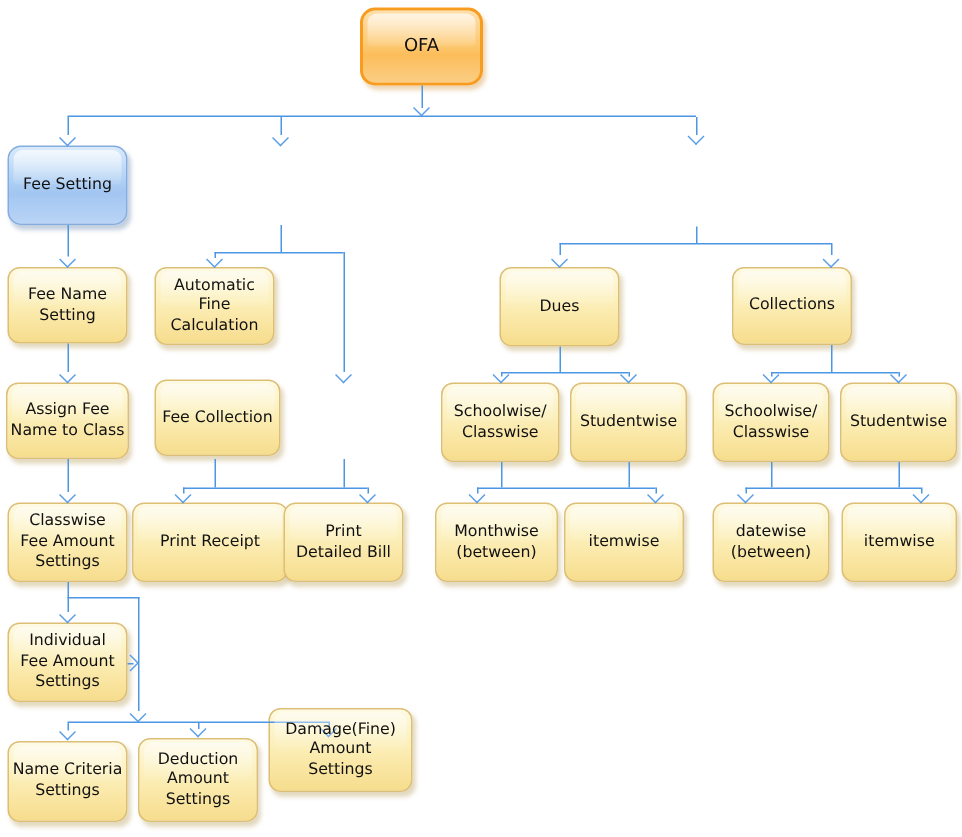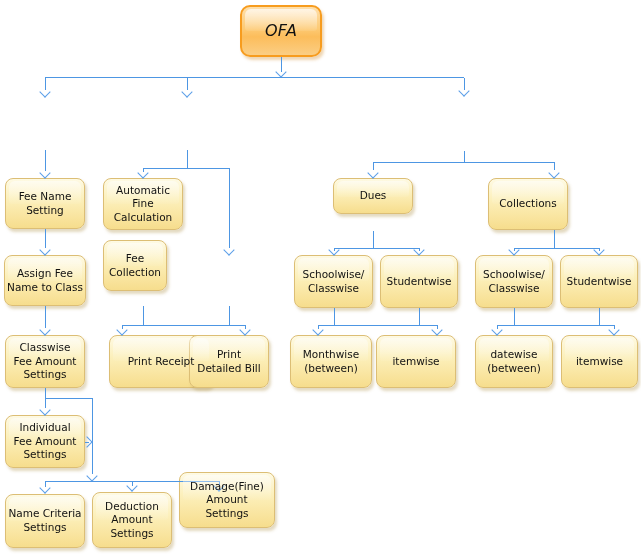--- a/index.html
+++ b/index.html
@@ -35,22 +35,21 @@
     background:linear-gradient(180deg,#B6E99C 0%,#7FD55F 45%,#6CCB4D 60%,#8CDA6F 100%);
     border:2px solid #49AF2D;
     box-shadow:2px 3px 3px rgba(75,135,55,.4);
     border-radius:10px;
   }
   .orange {
     background:linear-gradient(180deg,#FEDFAB 0%,#FDCA74 45%,#FCBD5B 62%,#FBCE84 100%);
     border:2px solid #F79C1E;
     box-shadow:2px 3px 3px rgba(205,135,35,.35);
     border-radius:10px;
-    font-size:16px;
-    font-style:italic;
+    font-size:12px;
   }
   .h { position:absolute; height:1px; background:#4D96E3; }
   .v { position:absolute; width:1px; background:#4D96E3; }
   .cd {
     position:absolute; width:7px; height:7px;
     border-right:1px solid #5B9EE8; border-bottom:1px solid #5B9EE8;
     transform:rotate(45deg);
   }
   .cr {
     position:absolute; width:7px; height:7px;
@@ -58,42 +57,43 @@
     transform:rotate(45deg);
   }
 </style>
 </head>
 <body>
 
 <div id="canvas">
 
   <div class="node orange" style="left:240px;top:5px;width:82px;height:52px"><span>OFA</span></div>
 
+  <div class="node blue" style="left:5px;top:97px;width:80px;height:53px"><span>Fee Setting</span></div>
 
   <div class="node yellow" style="left:5px;top:178px;width:80px;height:51px"><span>Fee Name
 Setting</span></div>
   <div class="node yellow" style="left:103px;top:178px;width:80px;height:52px"><span>Automatic Fine
 Calculation</span></div>
-  <div class="node yellow" style="left:333px;top:178px;width:80px;height:36px"><span>Dues</span></div>
+  <div class="node yellow" style="left:333px;top:178px;width:80px;height:53px"><span>Dues</span></div>
   <div class="node yellow" style="left:488px;top:178px;width:80px;height:52px"><span>Collections</span></div>
 
   <div class="node yellow" style="left:4px;top:255px;width:82px;height:51px"><span>Assign Fee
 Name to Class</span></div>
-  <div class="node yellow" style="left:103px;top:240px;width:64px;height:51px"><span>Fee Collection</span></div>
+  <div class="node yellow" style="left:103px;top:253px;width:84px;height:51px"><span>Fee Collection</span></div>
   <div class="node yellow" style="left:294px;top:255px;width:79px;height:53px"><span>Schoolwise/
 Classwise</span></div>
   <div class="node yellow" style="left:380px;top:255px;width:78px;height:53px"><span>Studentwise</span></div>
   <div class="node yellow" style="left:475px;top:255px;width:78px;height:53px"><span>Schoolwise/
 Classwise</span></div>
   <div class="node yellow" style="left:560px;top:255px;width:78px;height:53px"><span>Studentwise</span></div>
 
   <div class="node yellow" style="left:5px;top:335px;width:80px;height:53px"><span>Classwise
 Fee Amount
 Settings</span></div>
-  <div class="node yellow" style="left:109px;top:335px;width:104px;height:53px"><span>Print Receipt</span></div>
+  <div class="node yellow" style="left:88px;top:335px;width:104px;height:53px"><span>Print Receipt</span></div>
   <div class="node yellow" style="left:189px;top:335px;width:80px;height:53px"><span>Print
 Detailed Bill</span></div>
   <div class="node yellow" style="left:290px;top:335px;width:82px;height:53px"><span>Monthwise
 (between)</span></div>
   <div class="node yellow" style="left:376px;top:335px;width:80px;height:53px"><span>itemwise</span></div>
   <div class="node yellow" style="left:475px;top:335px;width:78px;height:53px"><span>datewise
 (between)</span></div>
   <div class="node yellow" style="left:561px;top:335px;width:77px;height:53px"><span>itemwise</span></div>
 
   <div class="node yellow" style="left:5px;top:415px;width:80px;height:53px"><span>Individual

